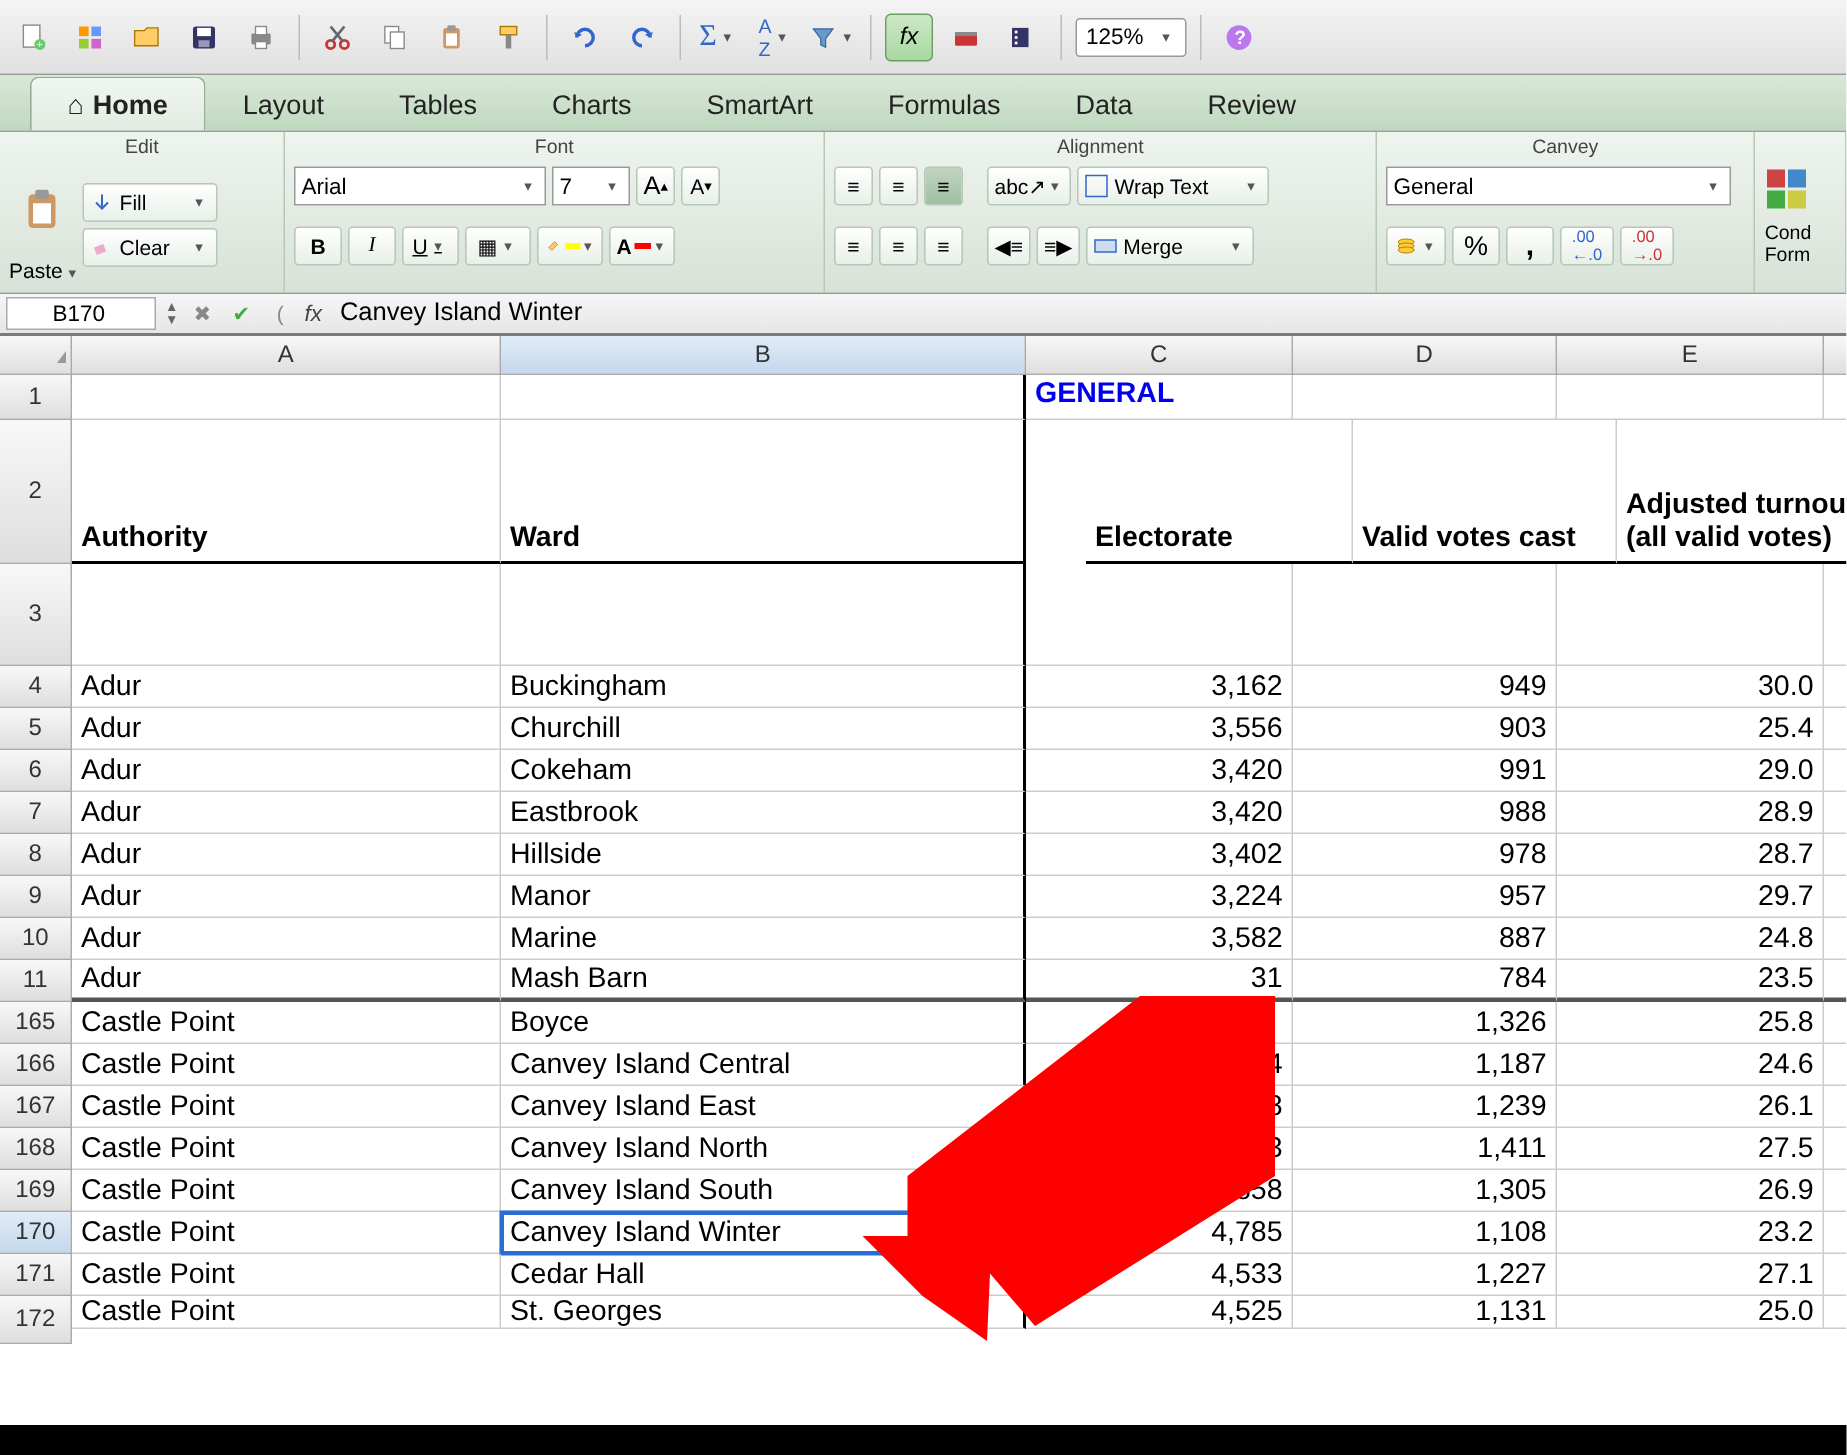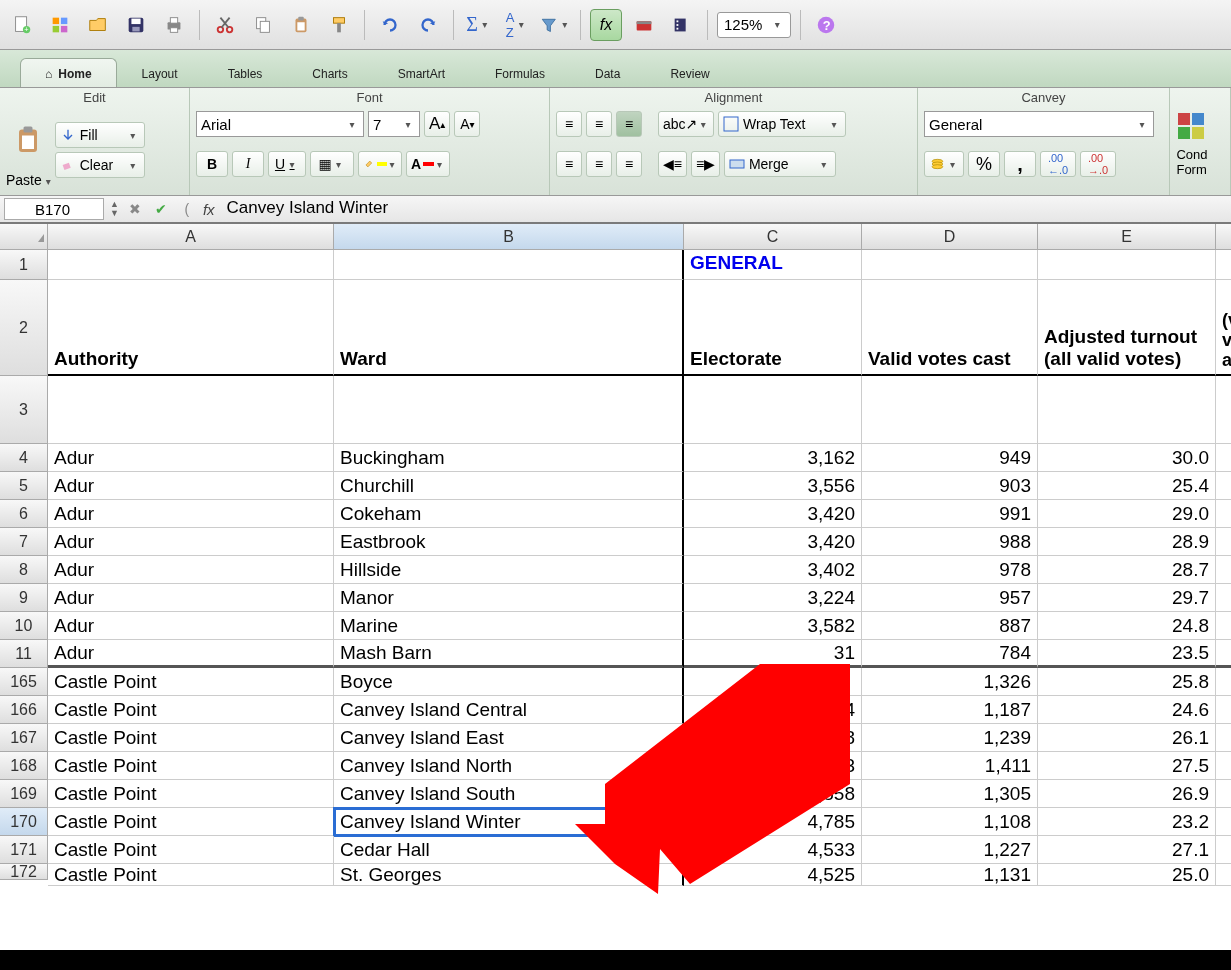--- a/index.html
+++ b/index.html
@@ -8,21 +8,21 @@
 
 .top-toolbar { height: 50px; background: linear-gradient(#f4f4f4, #e0e0e0); border-bottom: 1px solid #999; display: flex; align-items: center; padding: 0 6px; gap: 6px; }
 .tb-btn { width: 32px; height: 32px; display: flex; align-items: center; justify-content: center; border-radius: 4px; font-size: 18px; cursor: pointer; }
 .tb-btn svg { width: 22px; height: 22px; }
 .tb-sep { width: 1px; height: 30px; background: #bbb; margin: 0 3px; }
 .zoom-box { display: flex; align-items: center; background: #fff; border: 1px solid #999; border-radius: 3px; height: 26px; padding: 0 6px; font-size: 15px; }
 .fx-active { background: linear-gradient(#cde8c8, #a8d8a0); border: 1px solid #6a9e60; border-radius: 4px; }
 
 
 .tab-row { height: 38px; background: linear-gradient(#d8e8d8, #c0d8c0); display: flex; align-items: flex-end; padding-left: 20px; gap: 0; border-bottom: 1px solid #999; }
-.tab { padding: 8px 24px 6px; font-size: 12px; color: #222; cursor: pointer; border-top-left-radius: 6px; border-top-right-radius: 6px; border: 1px solid transparent; border-bottom: none; }
+.tab { padding: 8px 24px 6px; font-size: 18px; color: #222; cursor: pointer; border-top-left-radius: 6px; border-top-right-radius: 6px; border: 1px solid transparent; border-bottom: none; }
 .tab.active { background: linear-gradient(#f0f6f0, #e2ece2); border-color: #9a9; font-weight: bold; }
 .tab .home-icon { display: inline-block; margin-right: 6px; }
 
 
 .ribbon { height: 108px; background: linear-gradient(#eef4ee, #d8e2d8); border-bottom: 1px solid #999; display: flex; }
 .group { border-right: 1px solid #b8c8b8; padding: 0 6px 2px; display: flex; flex-direction: column; }
 .group-title { font-size: 13px; text-align: center; color: #444; padding: 2px 0 0; }
 .group-body { flex: 1; display: flex; align-items: center; gap: 4px; padding-top: 2px; }
 .rb-btn { height: 26px; min-width: 26px; display: flex; align-items: center; justify-content: center; border: 1px solid #b8c8b8; border-radius: 3px; background: linear-gradient(#fff, #e8efe8); padding: 0 4px; font-size: 14px; cursor: pointer; }
 .dd { width: 14px; text-align: center; font-size: 10px; color: #555; }
@@ -360,35 +360,35 @@
       <div class="rh" style="height: 28px;">9</div>
       <div class="rh" style="height: 28px;">10</div>
       <div class="rh" style="height: 28px;">11</div>
       <div class="rh" style="height: 28px;">165</div>
       <div class="rh" style="height: 28px;">166</div>
       <div class="rh" style="height: 28px;">167</div>
       <div class="rh" style="height: 28px;">168</div>
       <div class="rh" style="height: 28px;">169</div>
       <div class="rh active" style="height: 28px;">170</div>
       <div class="rh" style="height: 28px;">171</div>
-      <div class="rh" style="height: 16px;">172</div>
+      <div class="rh" style="height: 32px;">172</div>
     </div>
   <div class="cells" id="cells">
       <div class="row" style="height: 30px;">
         <div class="cell" style="width: 286px;"></div>
         <div class="cell" style="width: 350px; border-right: 2px solid rgb(0, 0, 0);"></div>
         <div class="cell general" style="width: 178px; align-items: flex-start; padding-top: 2px;">GENERAL</div>
         <div class="cell" style="width: 176px;"></div>
         <div class="cell" style="width: 178px;"></div>
         <div class="cell" style="width: 40px;"></div>
       </div>
       <div class="row" style="height: 96px;">
         <div class="cell hdr" style="width: 286px; border-bottom: 2px solid rgb(0, 0, 0);">Authority</div>
         <div class="cell hdr" style="width: 350px; border-right: 2px solid rgb(0, 0, 0); border-bottom: 2px solid rgb(0, 0, 0);">Ward</div>
-        <div class="cell hdr" style="width: 178px; border-bottom: 2px solid rgb(0, 0, 0);">Electorate</div>
+        <div class="cell hdr" style="width: 178px; border-bottom: 2px solid rgb(0, 0, 0); margin-left: 40px;">Electorate</div>
         <div class="cell hdr" style="width: 176px; border-bottom: 2px solid rgb(0, 0, 0); white-space: normal; line-height: 22px;">Valid votes cast</div>
         <div class="cell hdr" style="width: 178px; border-bottom: 2px solid rgb(0, 0, 0); white-space: normal; line-height: 22px;">Adjusted turnout (all valid votes)</div>
         <div class="cell hdr" style="width: 40px; border-bottom: 2px solid rgb(0, 0, 0); white-space: normal; line-height: 20px; font-size: 18px;">(v
 vo
 at</div>
       </div>
       <div class="row" style="height: 68px;">
         <div class="cell" style="width: 286px;"></div>
         <div class="cell" style="width: 350px; border-right: 2px solid rgb(0, 0, 0);"></div>
         <div class="cell" style="width: 178px;"></div>

